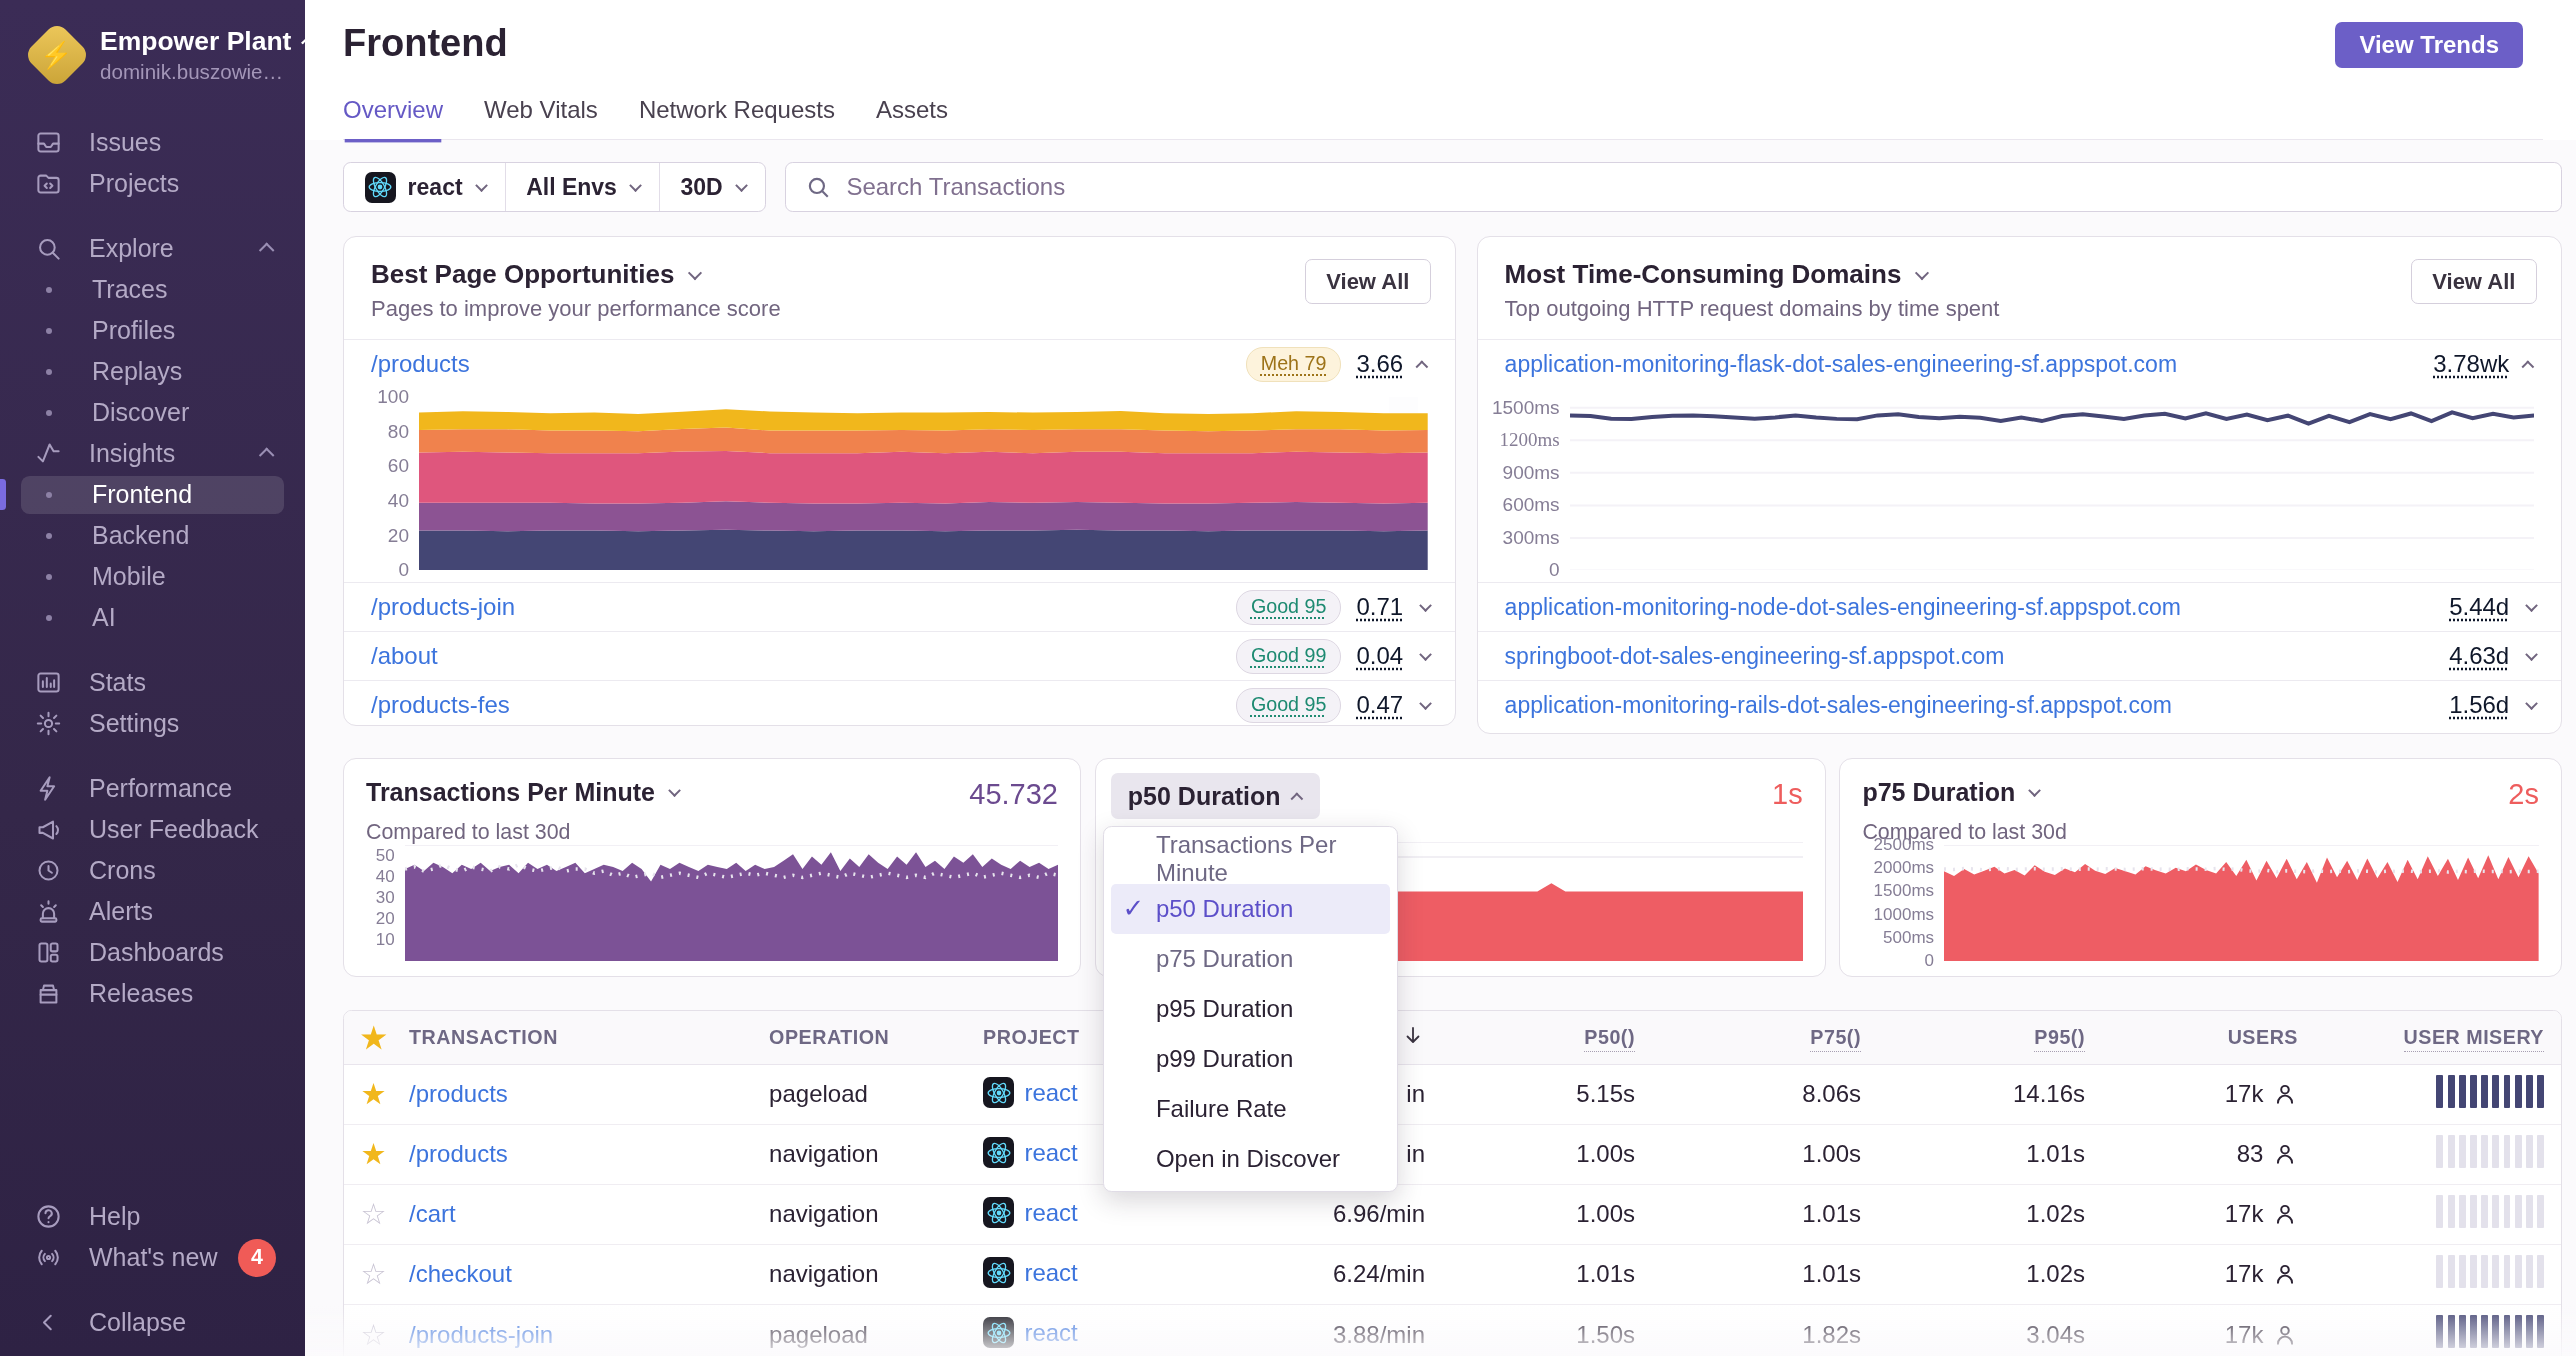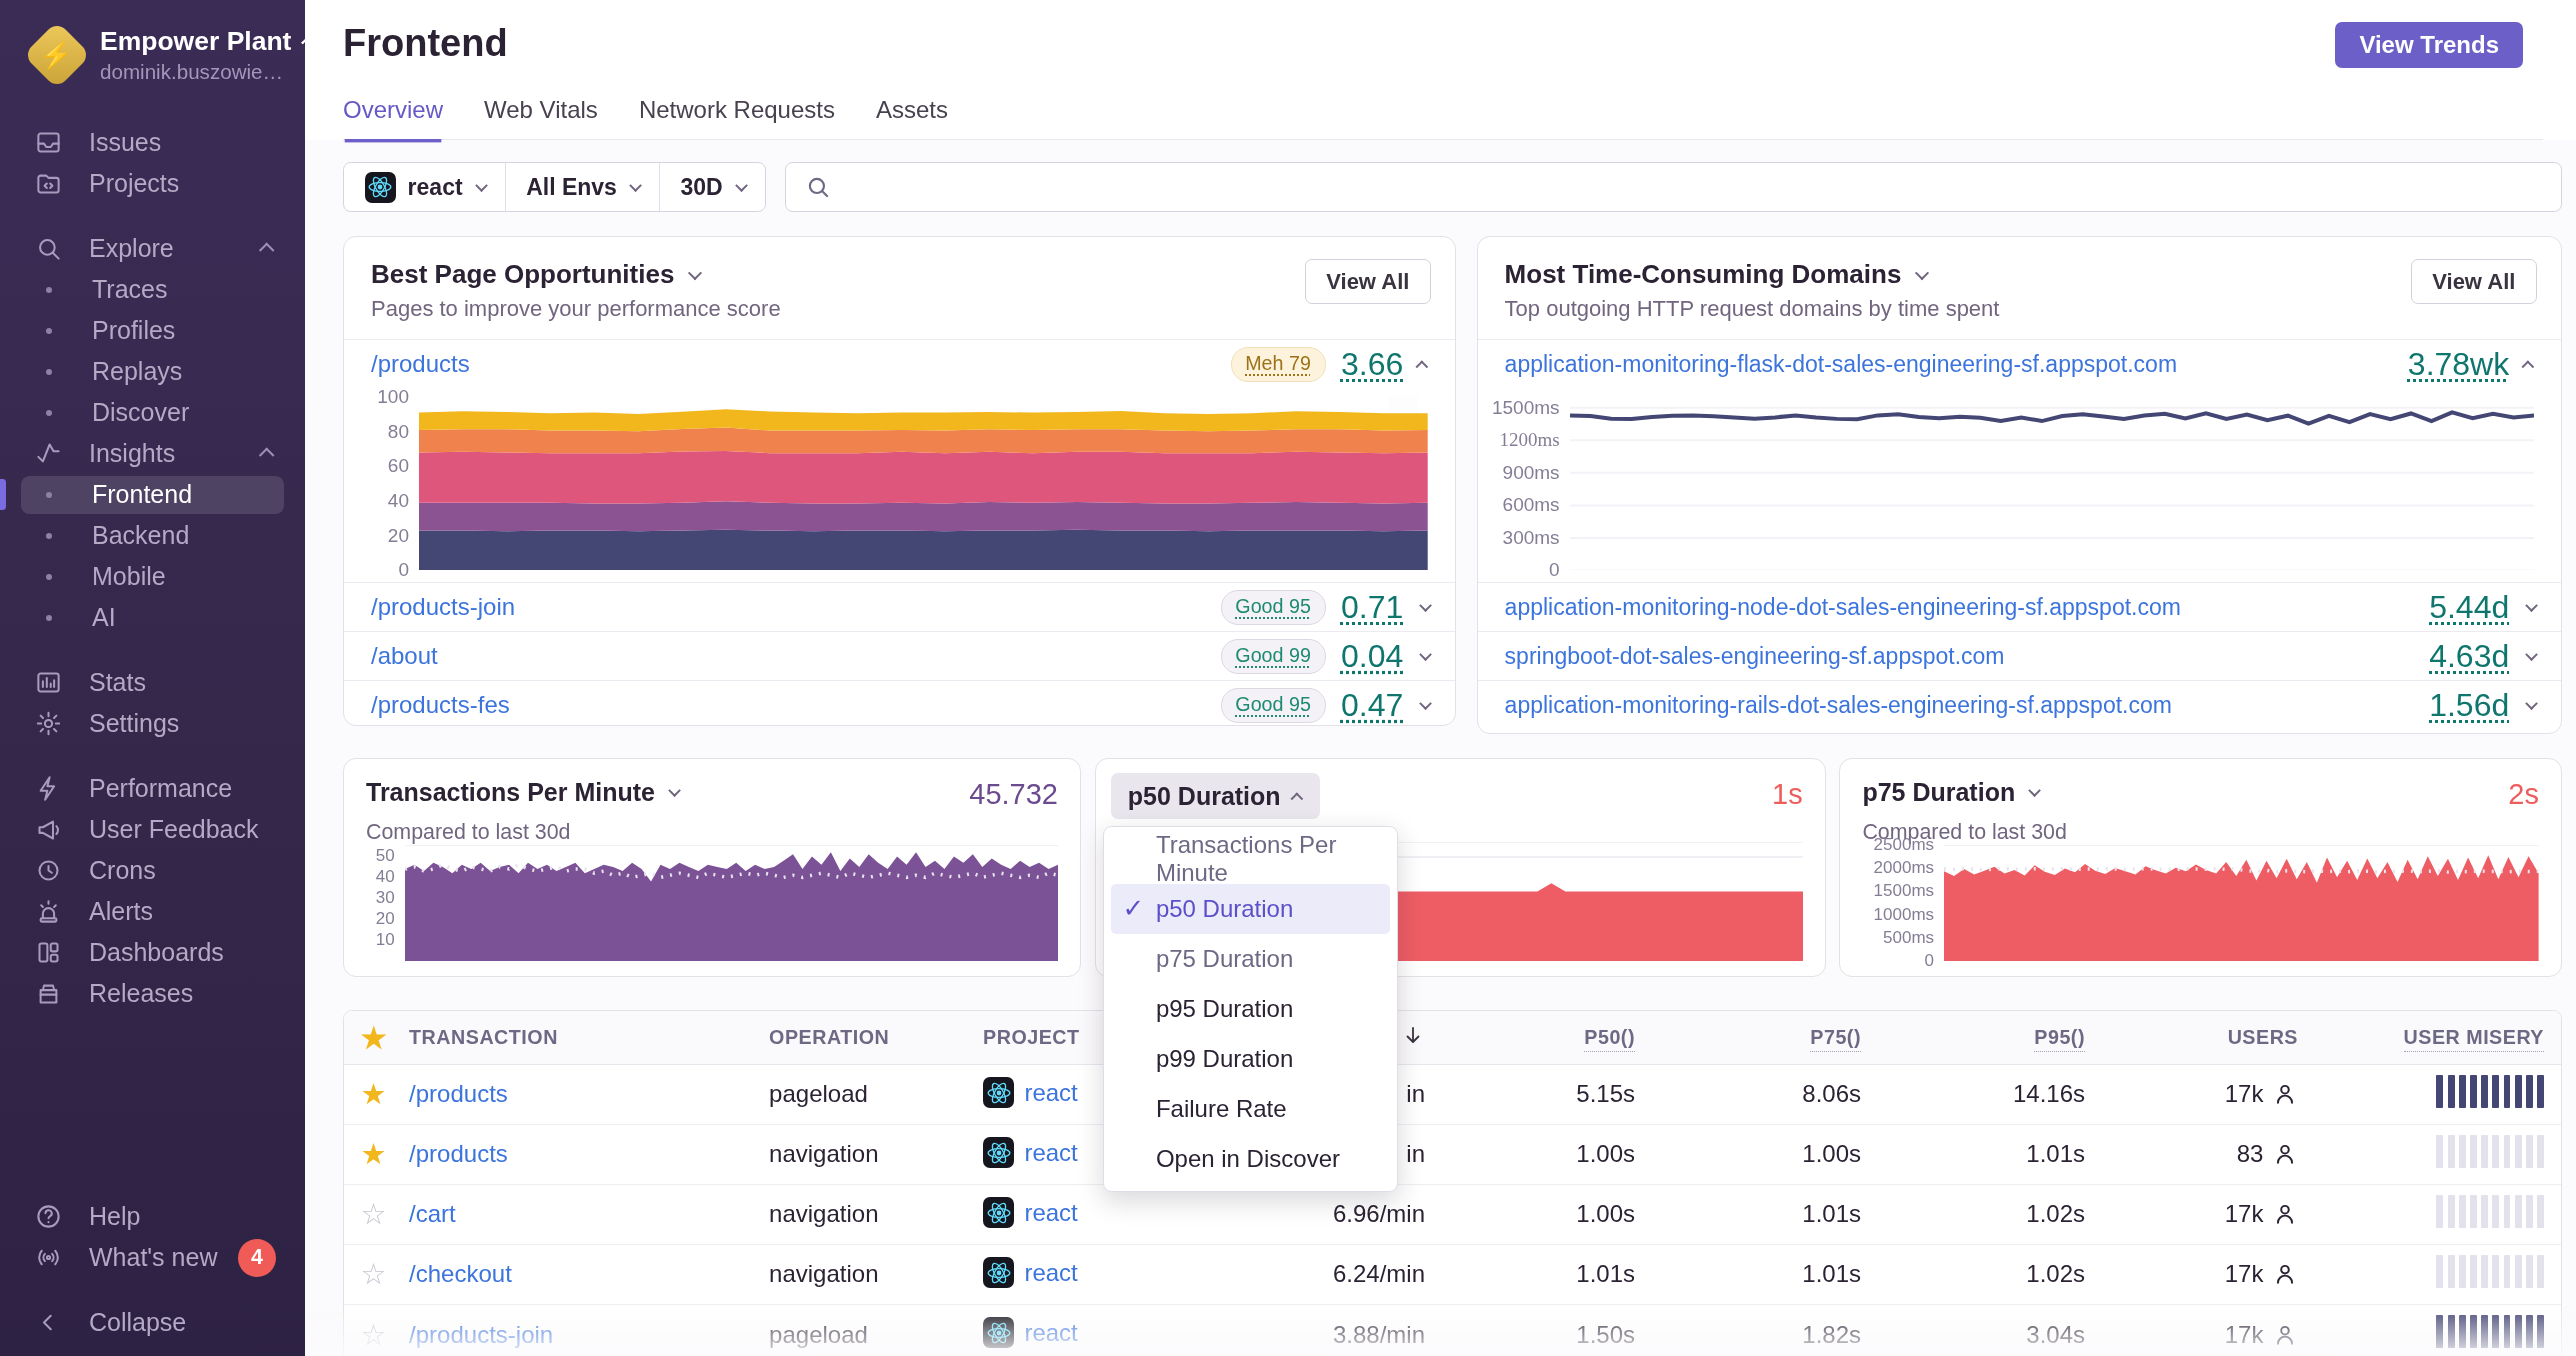--- a/index.html
+++ b/index.html
@@ -74,21 +74,21 @@
     border-radius:6.9px;font-size:22px;font-weight:bold;color:#3a3340;font-family:inherit;cursor:pointer;}
   .card-divider{border-top:0.9px solid #eceaf0;margin:17px 0 0 0;}
   .prow{display:flex;align-items:center;height:48px;padding:0 27px;font-size:24px;}
   .prow.list{height:49px;border-top:0.9px solid #eceaf0;}
   .prow a{color:#3c74dd;text-decoration:none;}
   .prow .right{margin-left:auto;display:flex;align-items:center;gap:15.4px;}
   .pill{font-size:19.7px;border-radius:17px;padding:4.3px 13.7px 6px;white-space:nowrap;}
   .pill.meh{background:#fdf3dc;border:0.9px solid #f0e1bb;color:#9d7319;}
   .pill.good{background:#f4f2f7;border:0.9px solid #ddd7e2;color:#1d8a71;}
   .pill u,.dottedv{text-decoration:underline dotted;text-underline-offset:4.3px;}
-  .dottedv{font-size:32px;color:#0f766e;}
+  .dottedv{font-size:24px;color:#0f172a;}
   .prow .cv{color:#71657f;width:9.4px;height:9.4px;}
   
   .chartblock{display:flex;height:194px;padding:8.6px 27px 12px 10.3px;}
   .y-axis{position:relative;width:65px;flex:0 0 65px;font-size:19px;color:#857d95;}
   .y-axis.wide{width:82px;flex-basis:82px;}
   .y-axis span{position:absolute;right:10.3px;transform:translateY(50%);}
   .plot{position:relative;flex:1;}
   .plot svg{position:absolute;inset:0;width:100%;height:100%;}
   .hover-stripe{position:absolute;top:0;bottom:0;right:10.3px;width:29px;background:rgba(252,252,253,0.5);}
   
@@ -379,20 +379,21 @@
         <div class="seg-btn">
           <span>30D</span>
             <i class="cv down"></i>
         </div>
       </div>
       <div class="searchbox">
         <svg viewBox="0 0 24 24" fill="none" stroke="currentColor" stroke-width="2">
             <circle cx="11" cy="11" r="6.5"></circle>
             <path d="M16 16l5 5"></path>
           </svg>
+        <input type="text" placeholder="Search Transactions" style="">
       </div>
     </div>
 
     <div class="row1">
       <div class="card card-bp">
         <div class="card-pad">
           <div class="card-title">
               <span>Best Page Opportunities</span>
               <i class="cv down"></i>
             </div>

